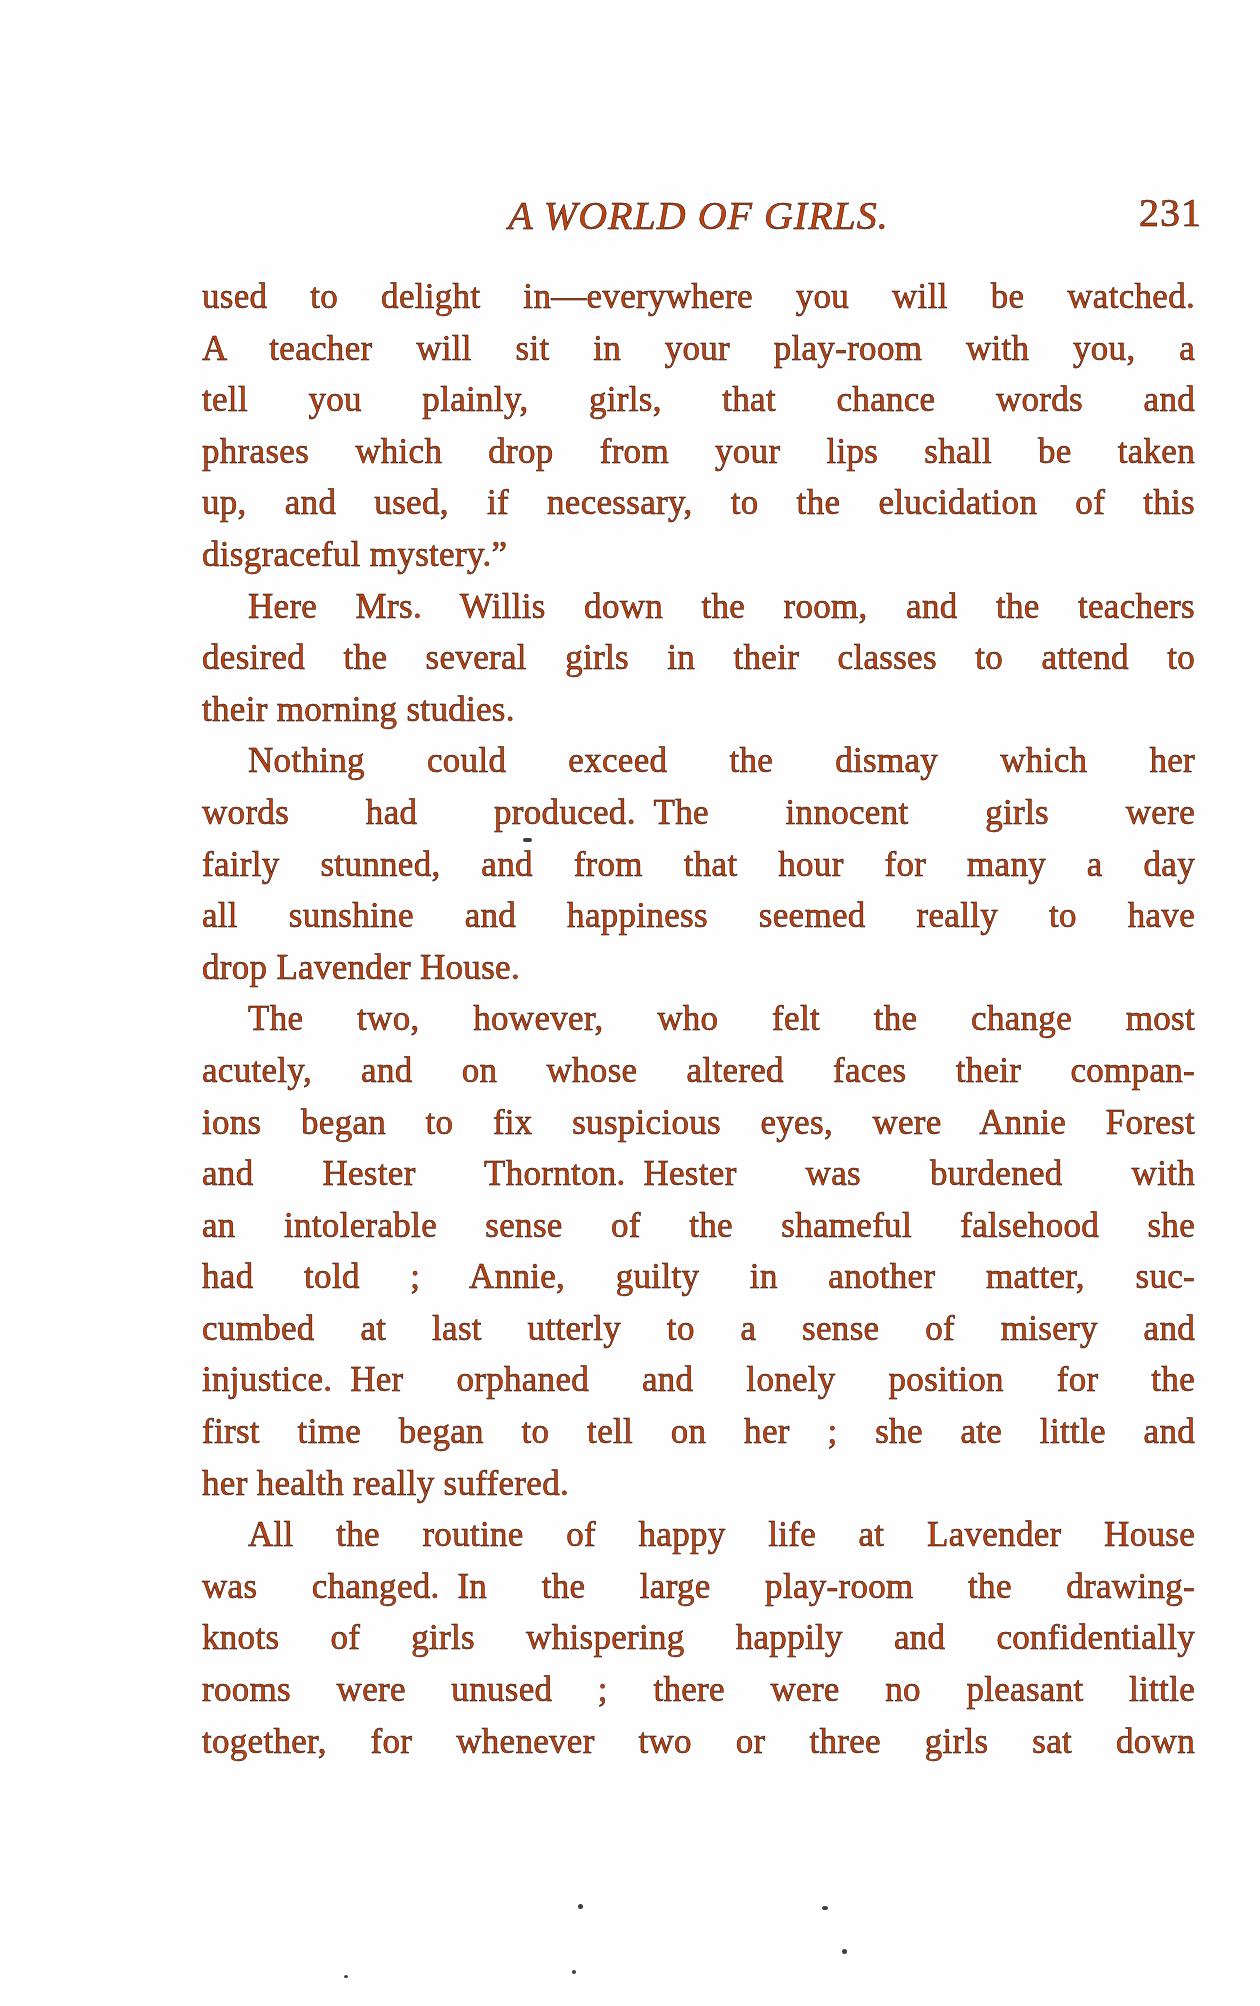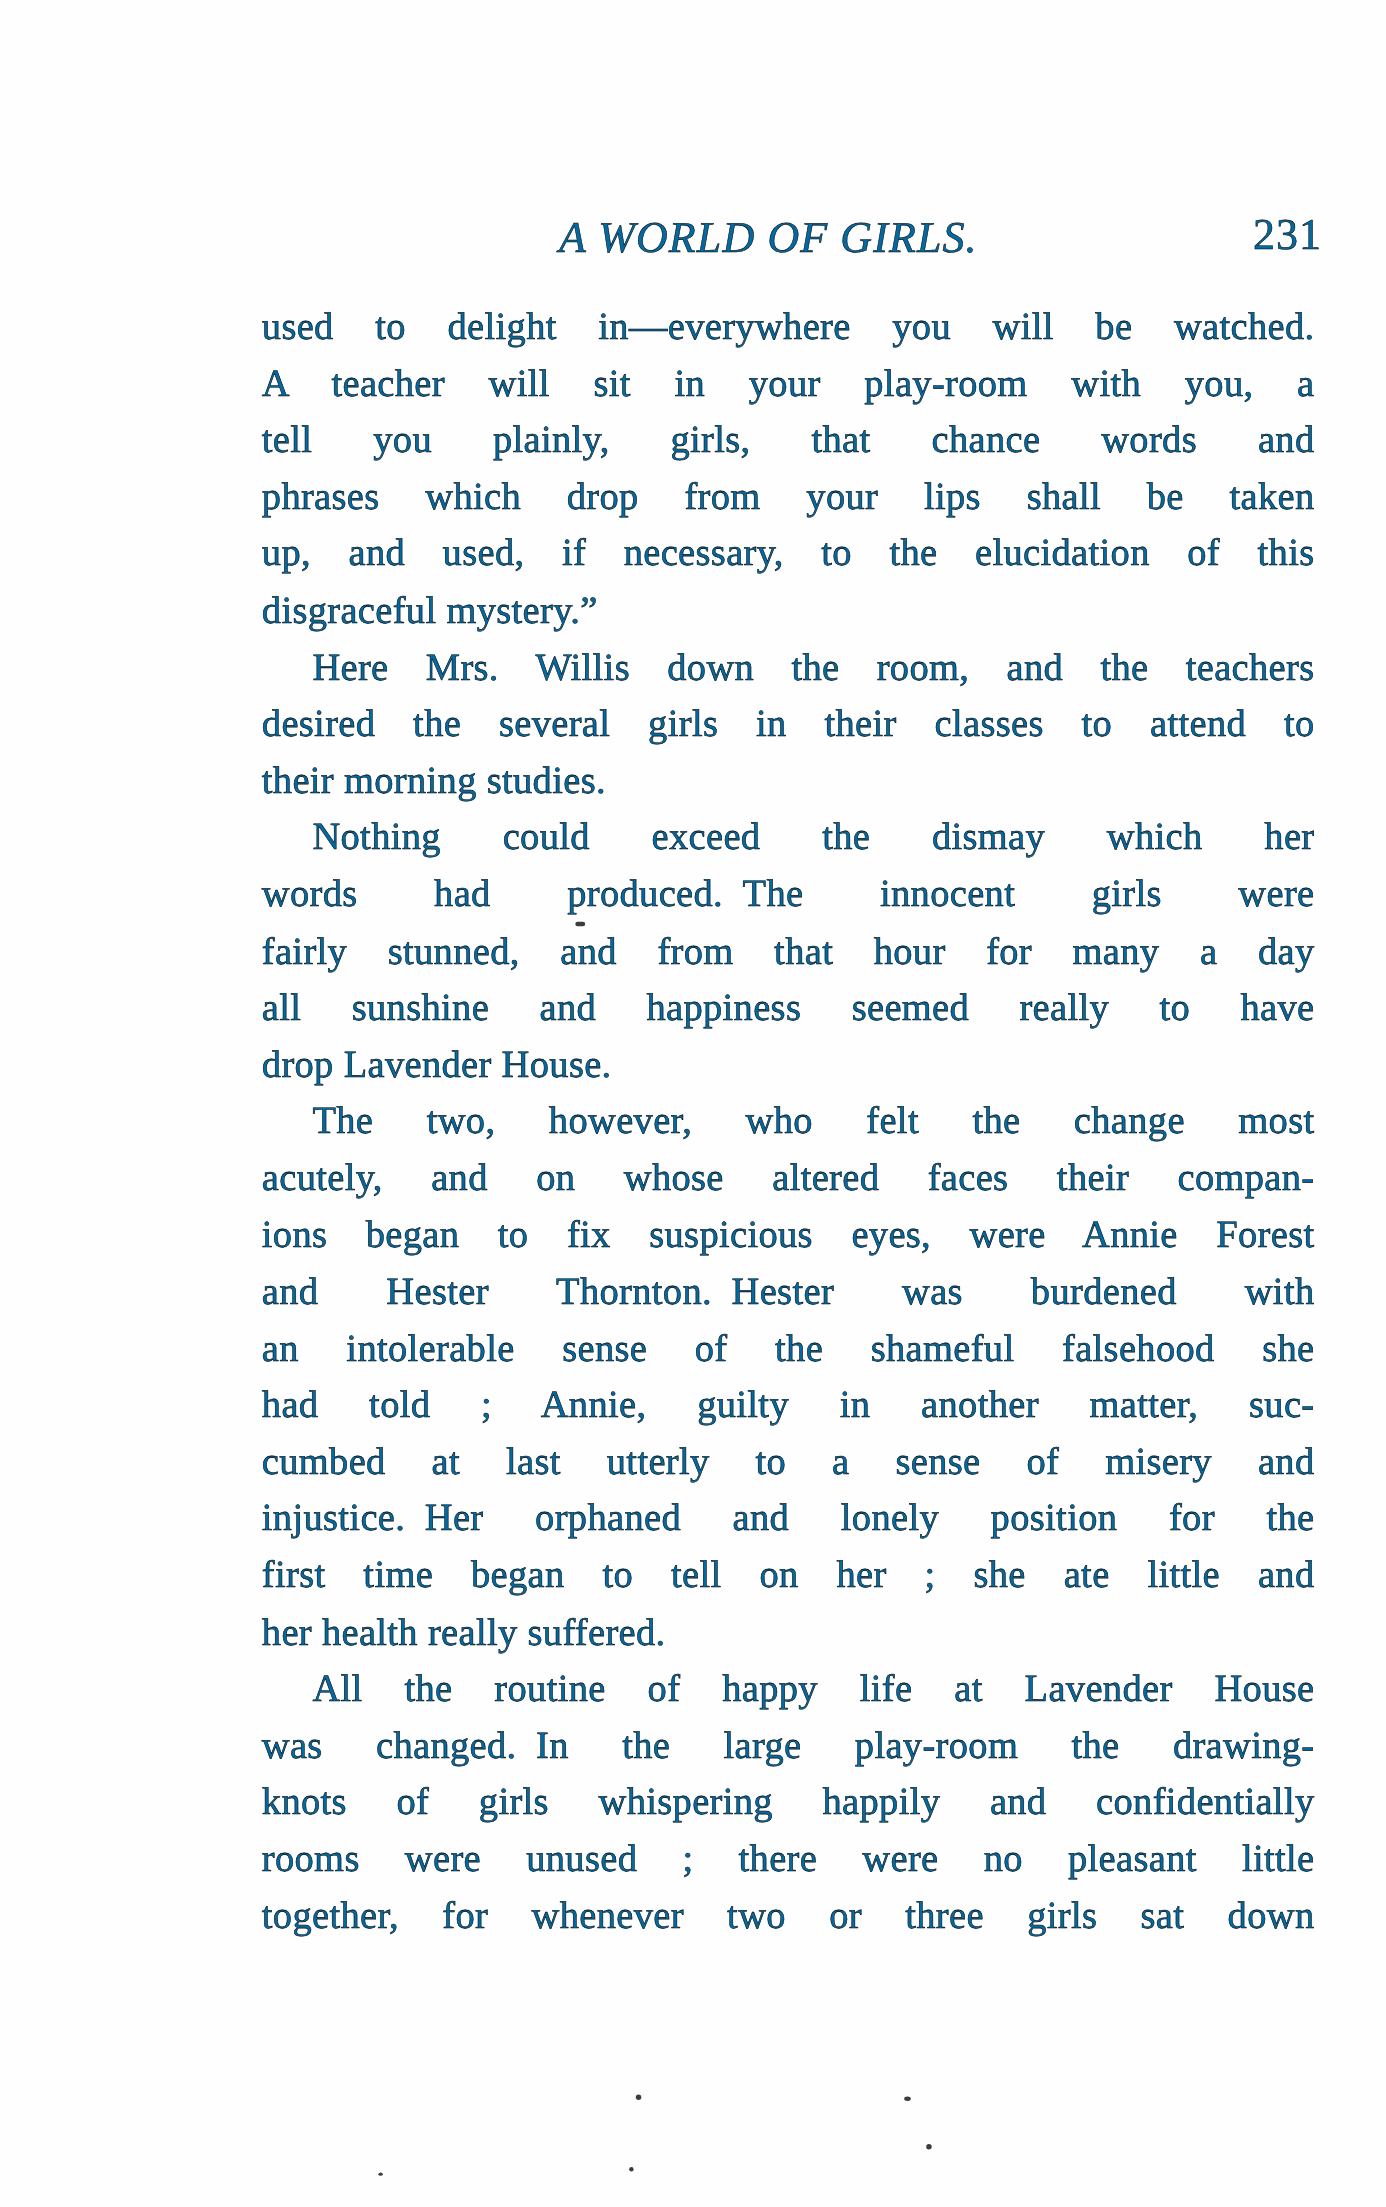--- a/index.html
+++ b/index.html
@@ -1,21 +1,21 @@
 <!DOCTYPE html>
 <html><head>
 <meta charset="utf-8">
 <style>
   html, body { margin: 0; padding: 0; background: #ffffff; }
   .page {
     position: relative;
     width: 1260px;
     height: 2006px;
     background: #fefefe;
-    color: #0369a1;
+    color: #c2410c;
     font-family: "Liberation Serif", serif;
     -webkit-text-stroke: 0.5px #070707;
     overflow: hidden;
   }
   .running-header {
     position: absolute;
     left: 202px;
     top: 196px;
     width: 993px;
     text-align: center;
@@ -42,21 +42,20 @@
     font-size: 35px;
     line-height: 51.6px;
     letter-spacing: 0.3px;
   }
   .para { margin: 0; padding: 0; }
   .line {
     text-align: justify;
     text-align-last: justify;
     text-justify: inter-word;
     white-space: normal;
-    margin-left: 36px;
   }
   .line.end { text-align-last: left; }
   .line.ind { text-indent: 46px; }
   .speck {
     position: absolute;
     background: #1b1b1b;
     border-radius: 50%;
     opacity: 0.85;
   }
   .speck.bar { border-radius: 2px; }

